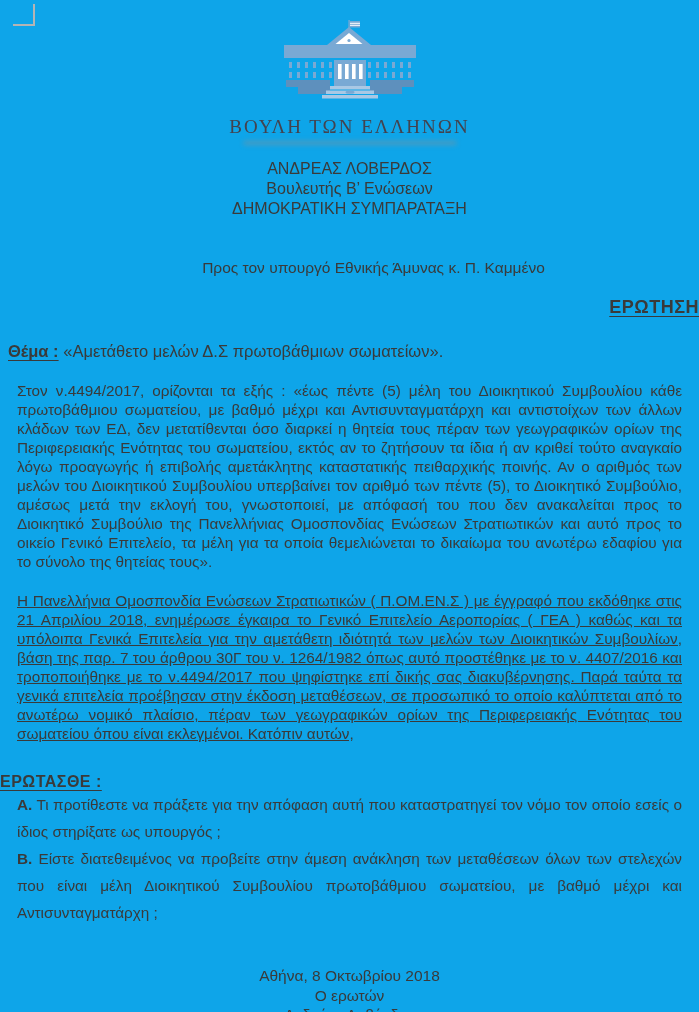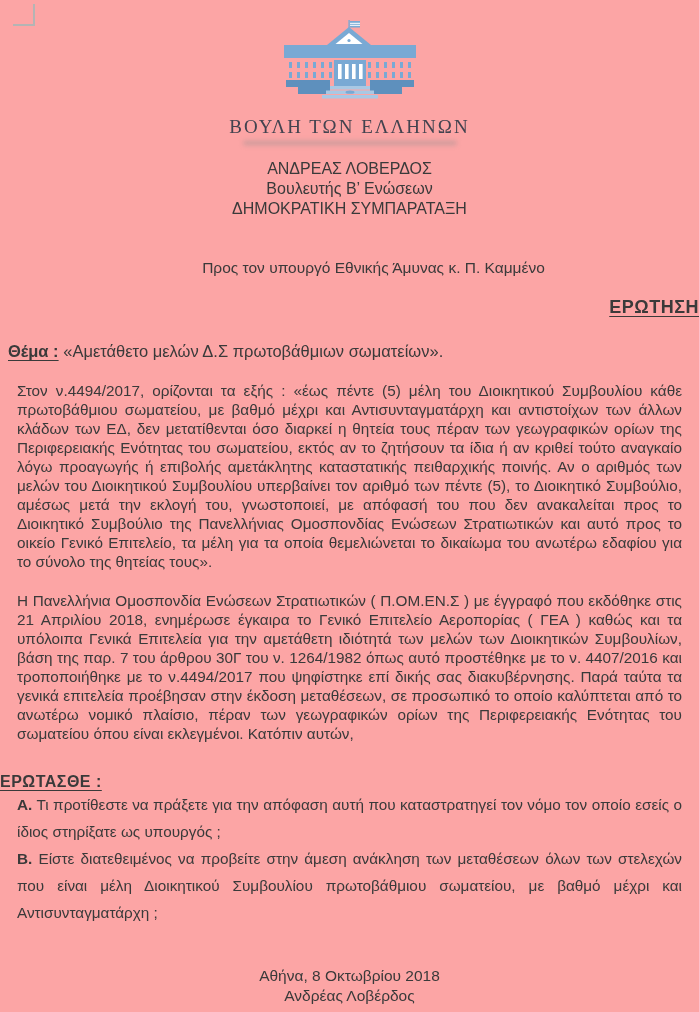--- a/index.html
+++ b/index.html
@@ -1,20 +1,20 @@
 <!DOCTYPE html>
 <html lang="el" style="--ink: #3a3a3a; --caption-color: #43434f; --corner-gray: #b4b4b4; --logo-blue: #79a9d4; --logo-blue-dark: #5e90bd; --logo-blue-light: #a9c8e4;"><head>
 <meta charset="utf-8">
 <style>
   html,body{margin:0;padding:0;background:#ffffff;}
   .sheet{
     position:relative;
     width:699px;height:1012px;
     margin:0 auto;
-    background:#fca5a5;
+    background:#0ea5e9;
     font-family:"Liberation Sans","DejaVu Sans",sans-serif;
     color:var(--ink,#3a3a3a);
     overflow:hidden;
   }
   .corner-mark{
     position:absolute;left:13px;top:4px;width:20px;height:20px;
     border-right:2px solid var(--corner-gray,#b4b4b4);
     border-bottom:2px solid var(--corner-gray,#b4b4b4);
   }
   .logo-wrap{display:flex;flex-direction:column;align-items:center;padding-top:20px;}
@@ -32,21 +32,21 @@
   .doc-type{
     margin-top:20px;text-align:right;font-size:18px;font-weight:600;
     text-decoration:underline;text-underline-offset:3px;letter-spacing:.5px;
   }
   .subject{margin:24px 17px 0 8px;font-size:16.5px;}
   .subject-label{font-weight:bold;text-decoration:underline;text-underline-offset:3px;}
   .body-par{
     margin:20px 17px 0 17px;font-size:15.3px;line-height:19px;
     text-align:justify;
   }
-  .body-par + .body-par{}
+  .body-par + .body-par{text-decoration:underline;}
   .questions-heading{
     margin-top:30px;font-size:16px;font-weight:600;
     text-decoration:underline;text-underline-offset:3px;letter-spacing:.5px;
   }
   .question{
     margin:0 17px;font-size:15.3px;line-height:27px;text-align:justify;
   }
   .question:first-of-type{margin-top:22px;}
   .q-label{font-weight:bold;}
   .footer{margin-top:40px;text-align:center;font-size:15.5px;line-height:19.5px;}
@@ -147,16 +147,17 @@
     <span class="q-label">Α.</span>
     <span>Τι προτίθεστε να πράξετε για την απόφαση αυτή που καταστρατηγεί τον νόμο τον οποίο εσείς ο ίδιος στηρίξατε ως υπουργός ;</span>
   </p>
   <p class="question">
     <span class="q-label">Β.</span>
     <span>Είστε διατεθειμένος να προβείτε στην άμεση ανάκληση των μεταθέσεων όλων των στελεχών που είναι μέλη Διοικητικού Συμβουλίου πρωτοβάθμιου σωματείου, με βαθμό μέχρι και Αντισυνταγματάρχη ;</span>
   </p>
 
   <div class="footer">
     <p>Αθήνα, 8 Οκτωβρίου 2018</p>
+    <p>Ο ερωτών</p>
     <p>Ανδρέας Λοβέρδος</p>
   </div>
 
 </div>
 
 </body></html>

